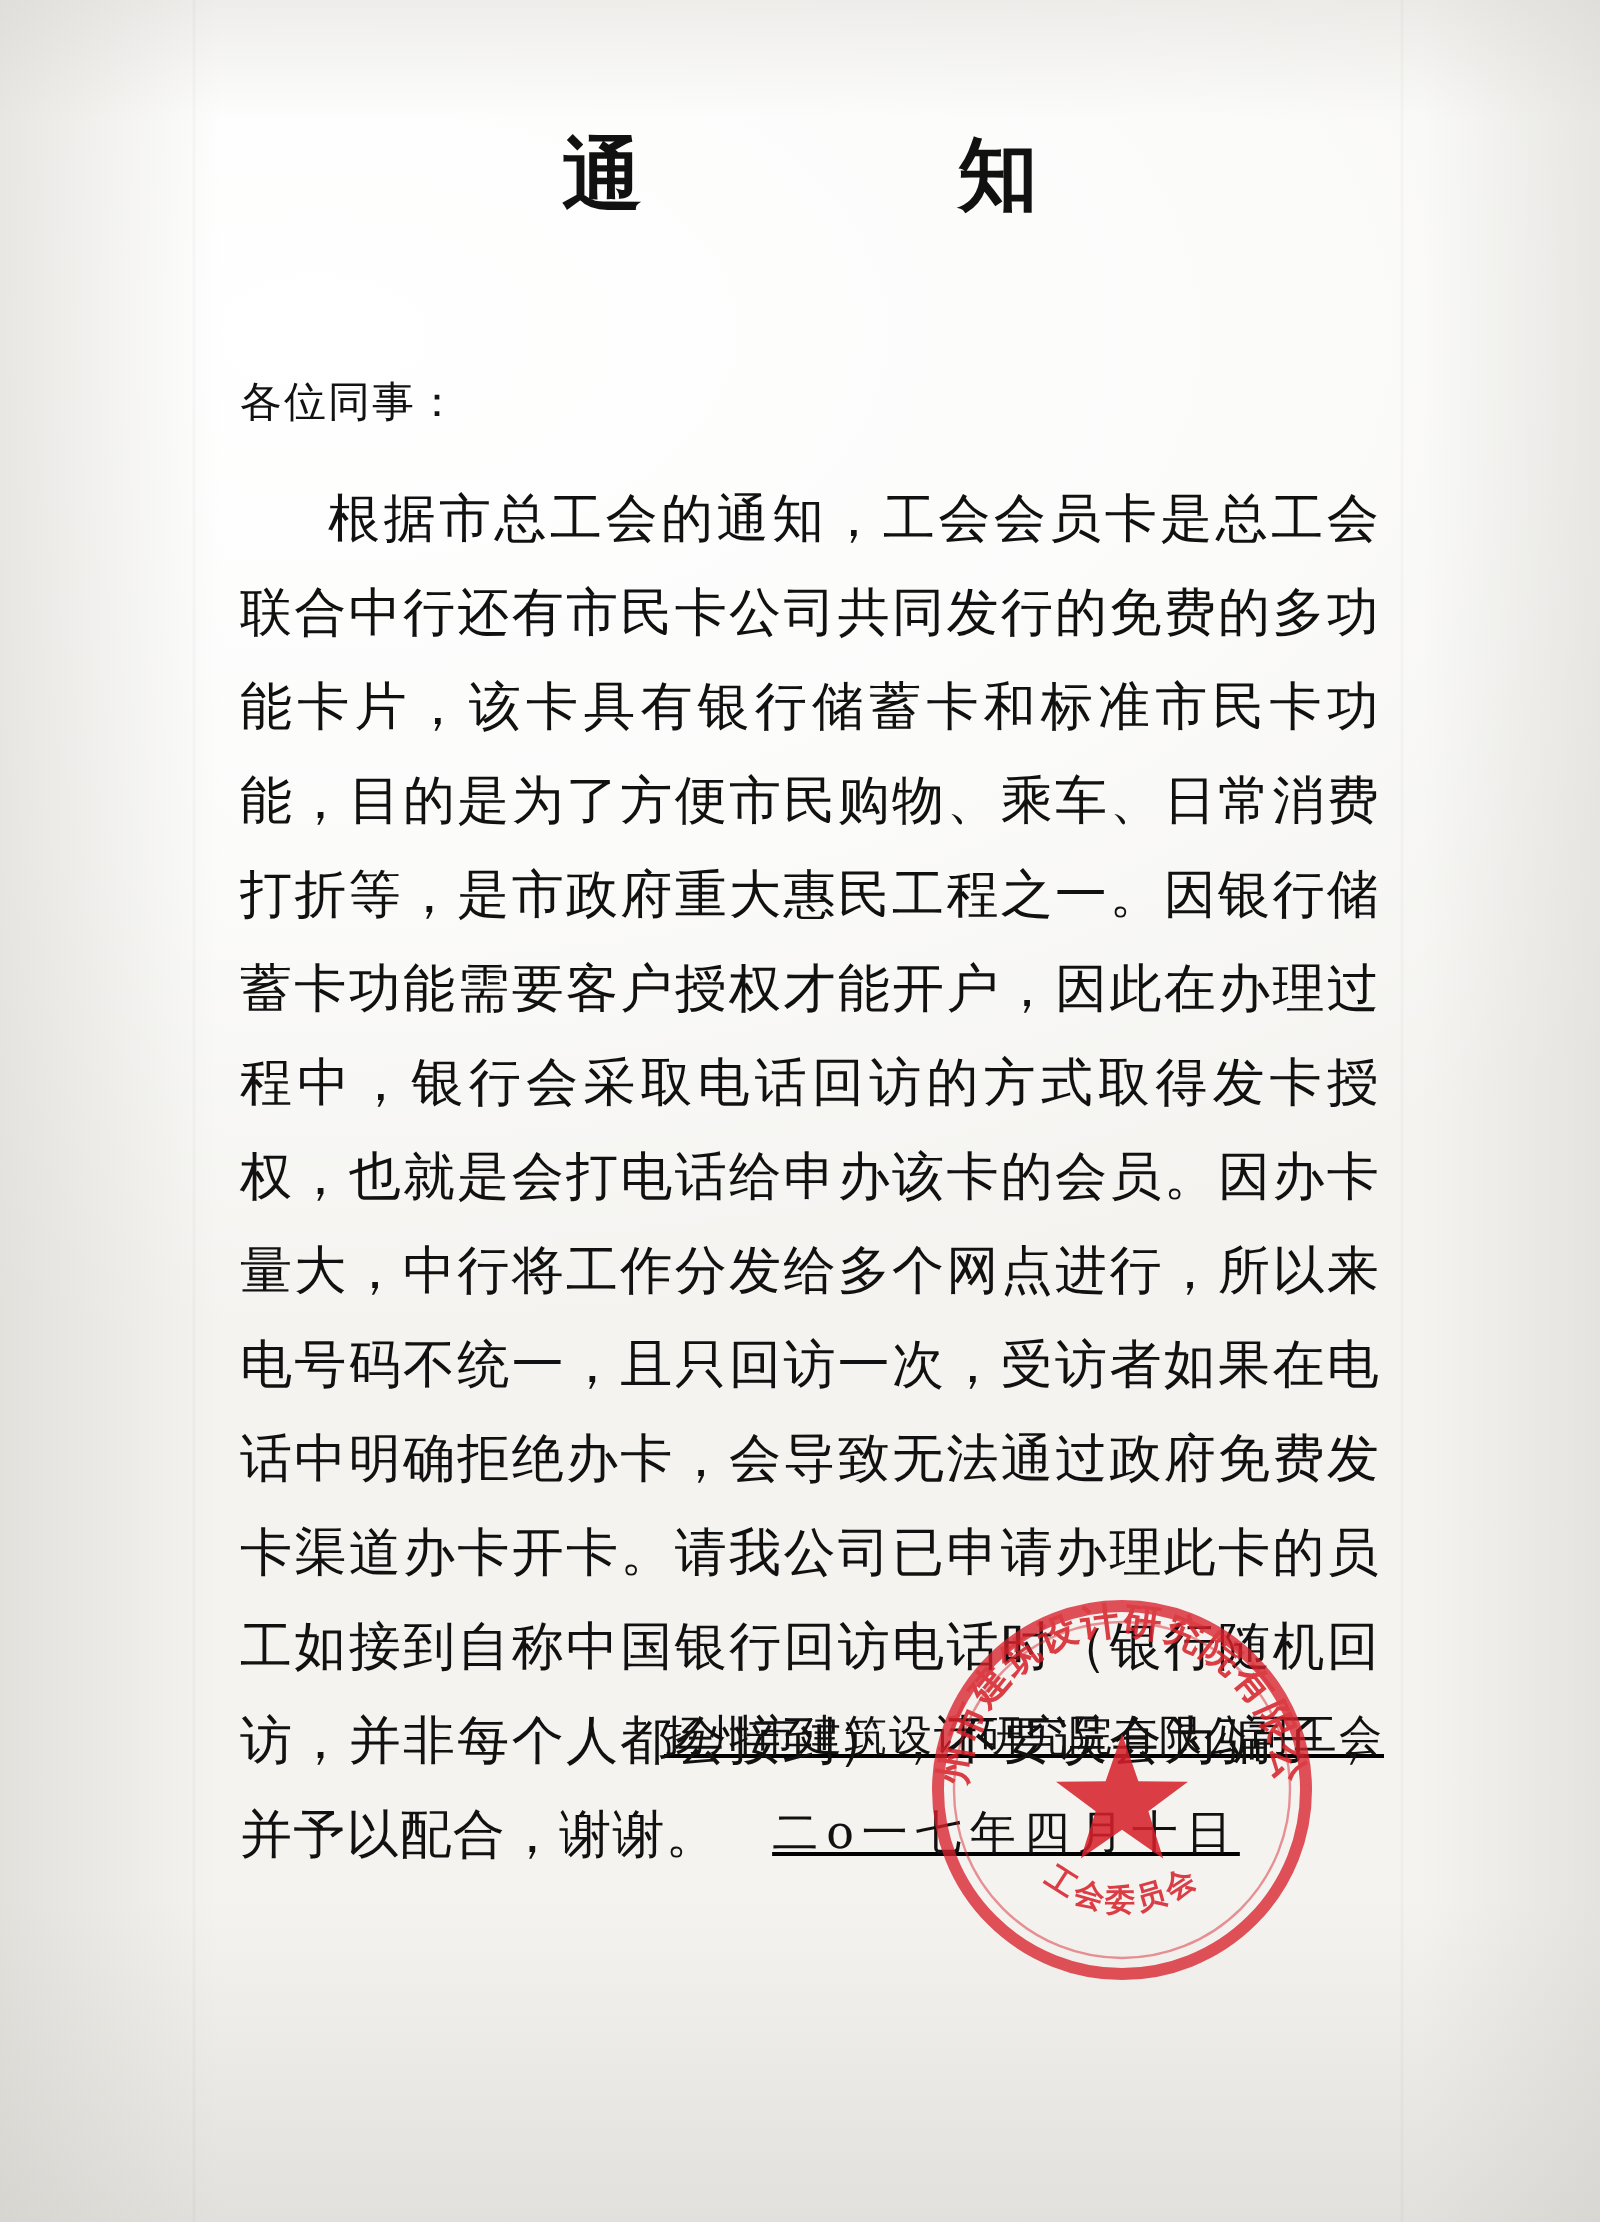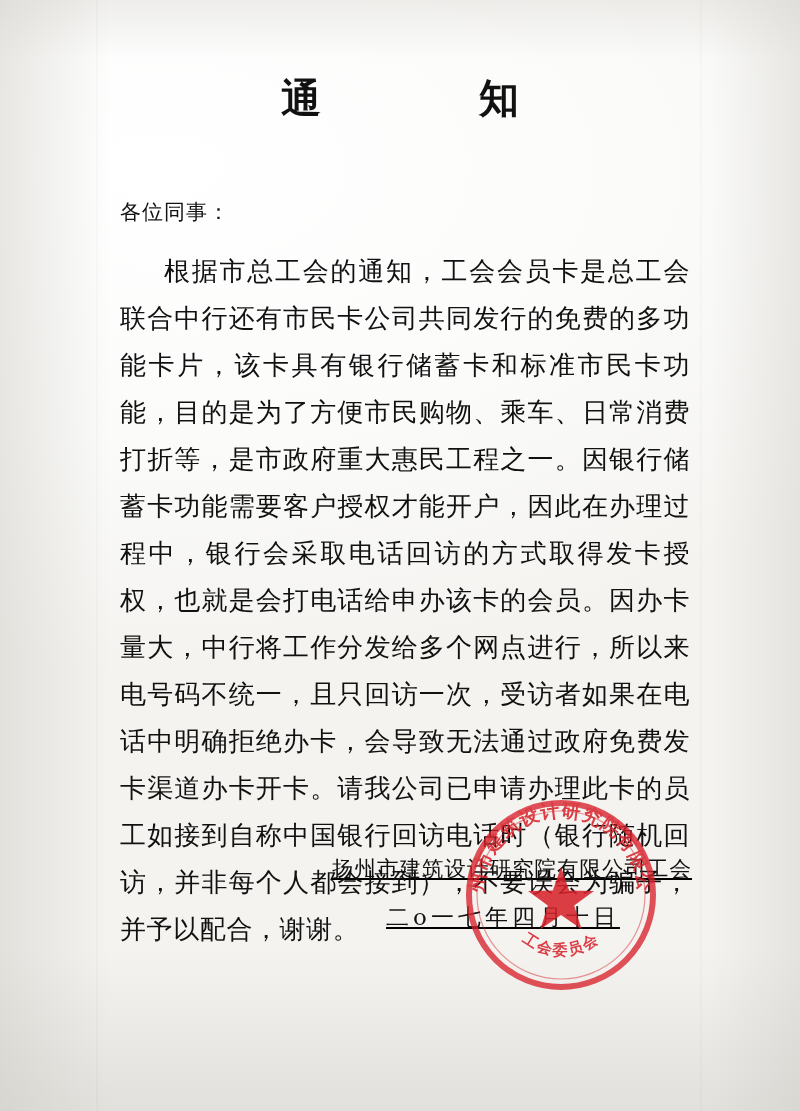--- a/index.html
+++ b/index.html
@@ -59,21 +59,20 @@
     background: linear-gradient(90deg, rgba(0,0,0,0.00), rgba(0,0,0,0.035), rgba(0,0,0,0.00));
     pointer-events: none;
   }
   .crease-a { left: 96px; }
   .crease-b { left: 700px; }
 
   .content {
     position: relative;
     z-index: 3;
     padding: 2px;
-    margin-top: 11px;
   }
 
   .doc-title {
     margin: 0;
     padding-top: 58px;
     text-align: center;
     font-size: 40px;
     font-weight: bold;
     letter-spacing: 26px;
     text-indent: 26px;

